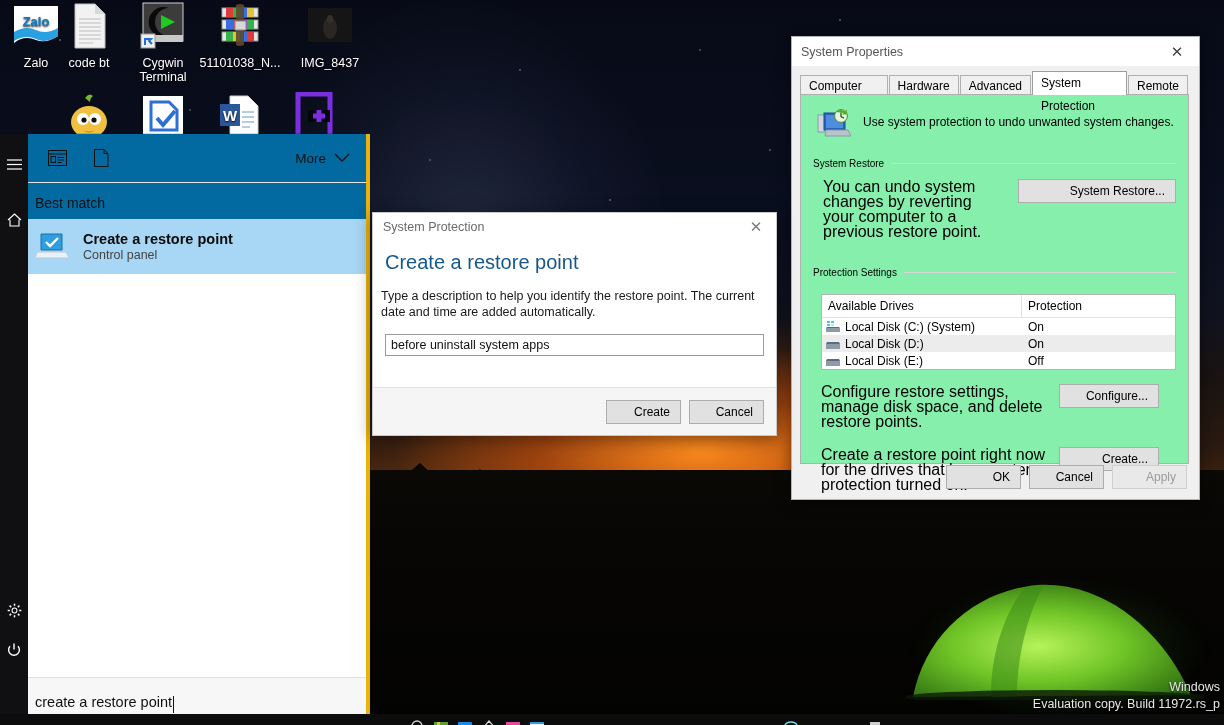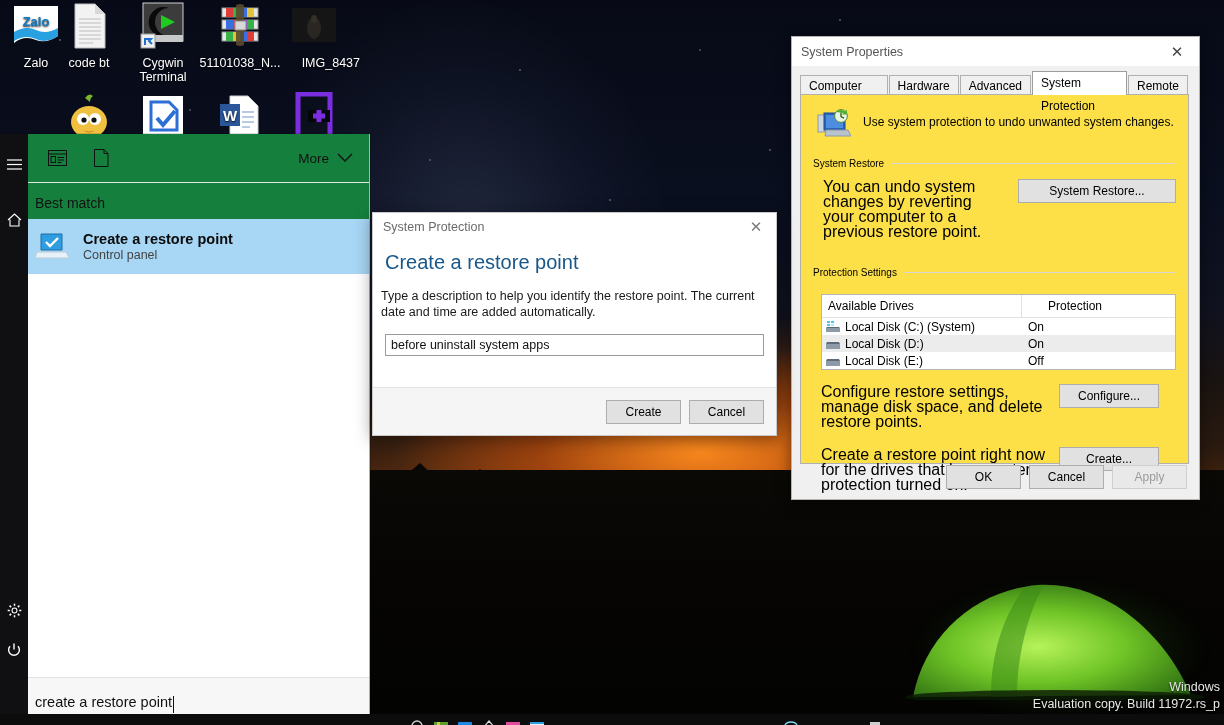--- a/index.html
+++ b/index.html
@@ -64,21 +64,21 @@
 
   
   .dicon { position:absolute; width:92px; text-align:center; color:#fff; z-index:4;
     font-size:12.5px; line-height:14px; text-shadow:0 1px 2px rgba(0,0,0,.9); }
   .dicon .glyph { width:48px; height:48px; margin:0 auto 6px; position:relative; }
   .dicon .lbl { display:block; white-space:pre-line; }
 
   
   #searchpanel {
     position:absolute; left:0; top:134px; width:370px; height:591px; z-index:20;
-    background:#15803d; border-right:1px solid #eab308;
+    background:#0369a1; border-right:4px solid #eab308;
     box-shadow:0 0 0 1px rgba(0,0,0,.15);
     display:flex; flex-direction:column;
   }
   #rail {
     position:absolute; left:0; top:134px; width:28px; height:591px; z-index:21;
     background:#101013; display:flex; flex-direction:column; align-items:center;
   }
   #rail .railbtn { width:28px; height:40px; display:flex; align-items:center; justify-content:center; }
   .sp-head { height:49px; display:flex; align-items:center; padding-left:42px; border-bottom:1px solid #e6e6e6; }
   .sp-head .hicon { width:30px; height:24px; display:flex; align-items:center; justify-content:center; margin-right:14px; }
@@ -110,37 +110,37 @@
   #sysprops .titlebar { height:30px; background:#fff; display:flex; align-items:center;
     border-bottom:1px solid #f0f0f0; }
   #sysprops .titletext { font-size:12.5px; color:#555; padding-left:9px; }
   #sysprops .closebtn { margin-left:auto; width:44px; height:29px; display:flex;
     align-items:center; justify-content:center; color:#444; font-size:15px; }
   .tabstrip { position:relative; height:24px; margin:4px 10px 0 8px; display:flex; align-items:flex-end; }
   .tab { height:20px; padding:0 8px; line-height:20px; font-size:12px; background:#f0f0f0;
     border:1px solid #b0b0b0; border-bottom:none; margin-right:1px; color:#000; }
   .tab.active { height:24px; line-height:23px; background:#fff; border-color:#9d9d9d;
     position:relative; z-index:3; }
-  .tabbody { margin:0 10px 0 8px; background:#fde047; border:1px solid #b0b0b0;
+  .tabbody { margin:0 10px 0 8px; background:#86efac; border:1px solid #b0b0b0;
     height:370px; position:relative; margin-top:-1px; padding:10px 12px; }
   .prot-head { display:flex; align-items:flex-start; gap:12px; padding:4px 2px 0 4px; }
   .prot-head .txt { font-size:12px; padding-top:6px; }
   .grp { margin-top:14px; }
   .grp-title { display:flex; align-items:center; gap:7px; font-size:10px; color:#000; }
   .grp-title::after { content:""; flex:1 1 auto; height:1px; background:#d6d6d6; }
   .grp-body { padding:10px 0 0 10px; }
   .row2 { display:flex; align-items:flex-start; }
   .row2 .desc { font-size:16px; line-height:15px; }
   .winbtn {
     background:#e1e1e1; border:1px solid #adadad; font-size:12px; color:#000;
-    padding:4px 10px; min-width:75px; text-align:center; font-family:"Liberation Sans", sans-serif;
+    padding:4px 10px; min-width:75px; text-align:right; font-family:"Liberation Sans", sans-serif;
   }
   .winbtn.disabled { color:#9b9b9b; background:#e9e9e9; border-color:#cfcfcf; }
   .drivelist { border:1px solid #b6b6b6; background:#fff; margin-top:6px; }
-  .dl-head { display:flex; font-size:12px; background:#fff; border-bottom:1px solid #e2e2e2;gap:20px; }
+  .dl-head { display:flex; font-size:12px; background:#fff; border-bottom:1px solid #e2e2e2; }
   .dl-head div { padding:4px 6px; }
   .dl-head .c1 { width:200px; border-right:1px solid #e2e2e2; }
   .dl-row { display:flex; font-size:12px; align-items:center; height:17px; }
   .dl-row.sel { background:#ececec; }
   .dl-row .c1 { width:200px; display:flex; align-items:center; gap:5px; padding-left:4px; }
   .dl-row .c2 { padding-left:6px; }
   .footbar { position:absolute; left:0; bottom:0; width:100%; height:44px;
     display:flex; align-items:center; justify-content:flex-end; gap:8px; padding-right:12px; }
 
   
@@ -264,21 +264,21 @@
           <rect x="24" y="30" width="7" height="9" fill="#3b6fe0"></rect>
           <rect x="31" y="30" width="7" height="9" fill="#e03b3b"></rect>
         </g>
         <path d="M20,3 q4,-2 8,0 v40 q-4,2 -8,0 z" fill="#5a4a2a" opacity=".9"></path>
         <rect x="19" y="19" width="11" height="9" fill="#d8d8d8" stroke="#8a8a8a"></rect>
       </svg>
     </div>
     <span class="lbl">51101038_N...</span>
   </div>
 
-  <div class="dicon" style="left:268px; top:2px;text-align:right;">
+  <div class="dicon" style="left:284px; top:2px;">
     <div class="glyph">
       <svg viewBox="0 0 48 48" width="48" height="48">
         <rect x="2" y="6" width="44" height="34" fill="#151515"></rect>
         <ellipse cx="24" cy="26" rx="7" ry="11" fill="#2a2622"></ellipse>
         <ellipse cx="24" cy="17" rx="3" ry="4" fill="#35302a"></ellipse>
       </svg>
     </div>
     <span class="lbl">IMG_8437</span>
   </div>
 

